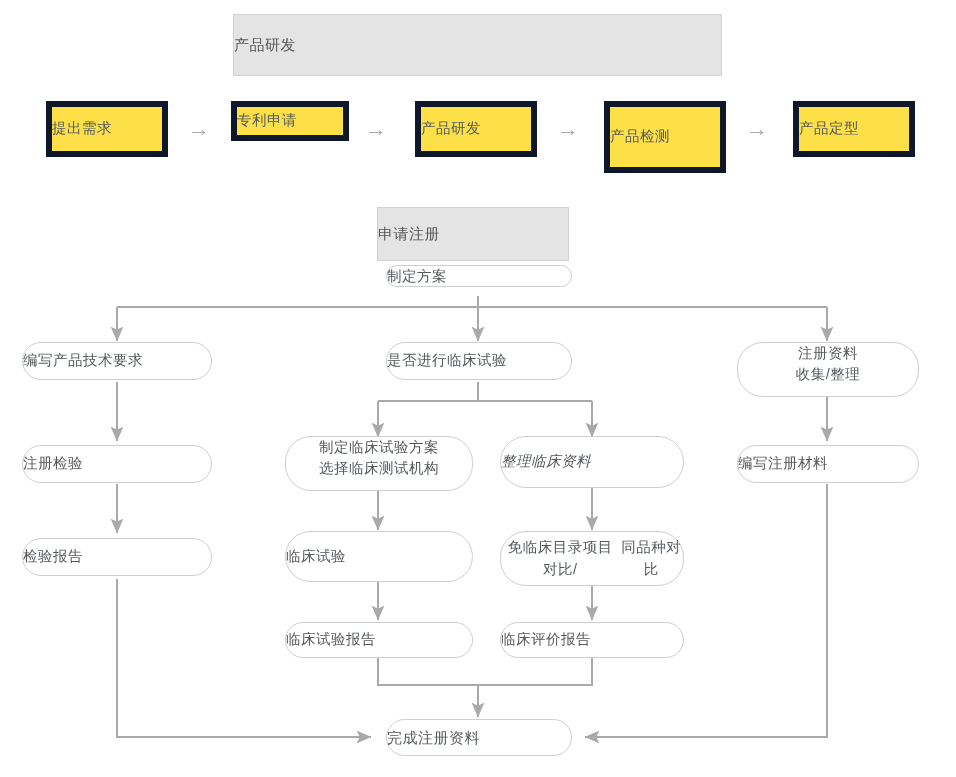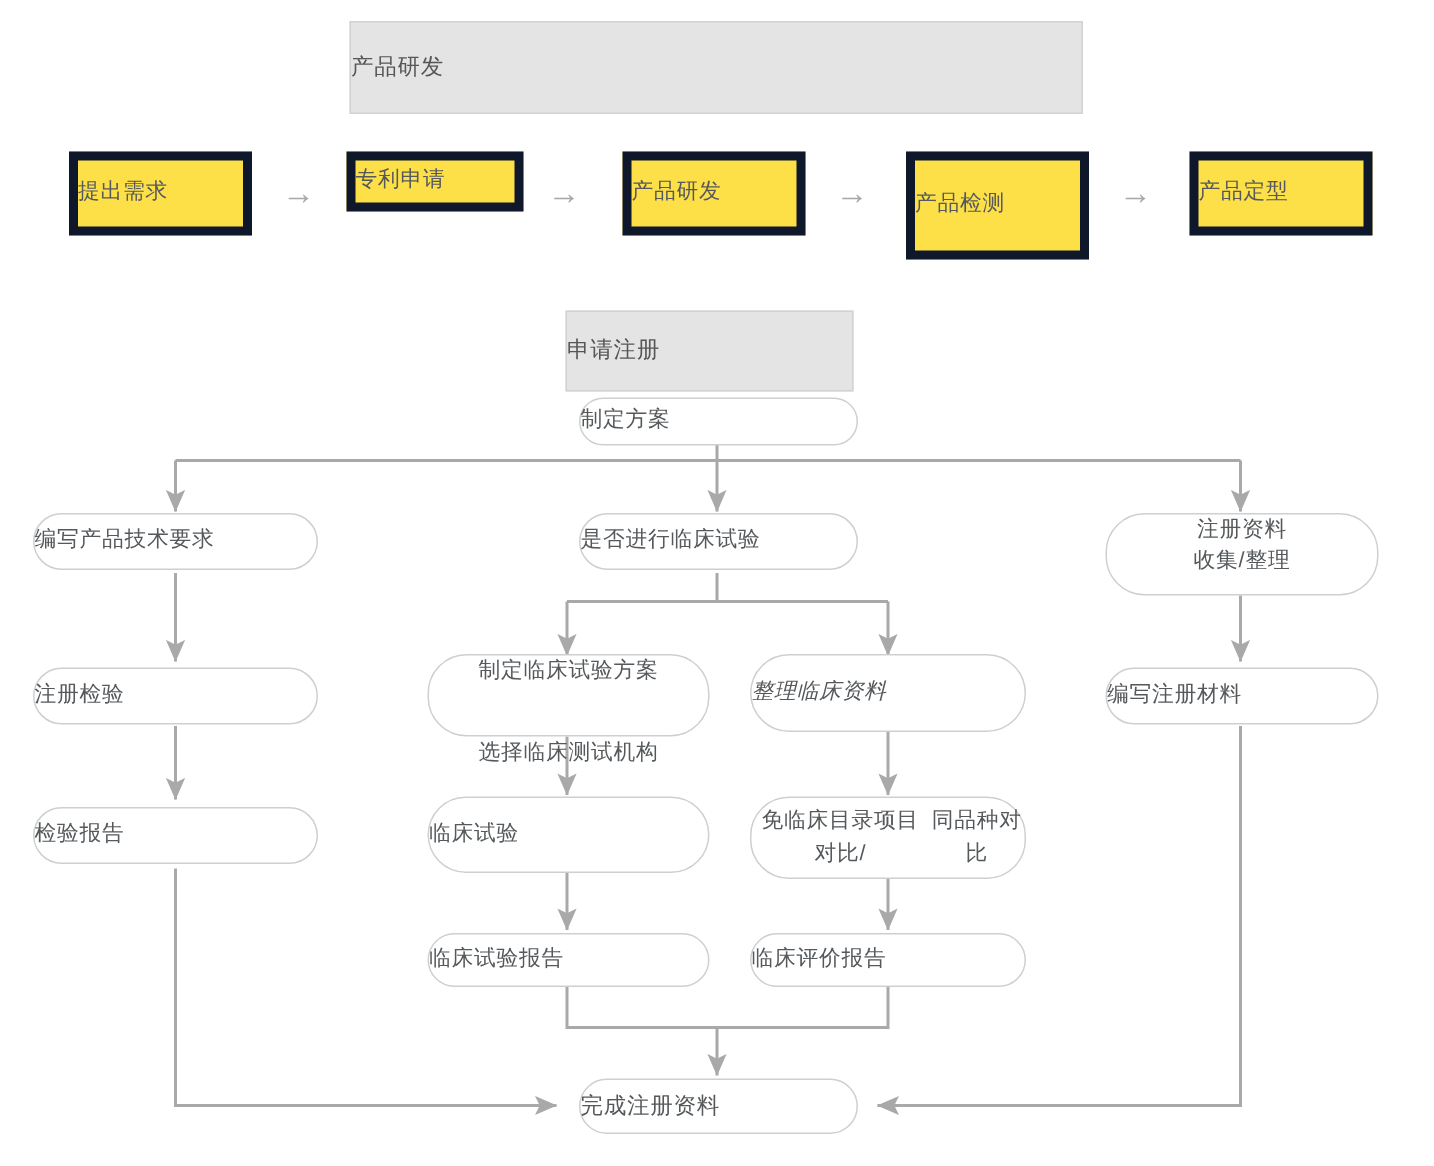--- a/index.html
+++ b/index.html
@@ -134,42 +134,42 @@
 
   <div class="node rect" style="left:604px; top:101px; width:122px; height:72px;">
     <span>产品检测</span>
   </div>
   <div class="arrow-glyph" style="left:733px; top:115px; width:48px; height:28px;">→</div>
 
   <div class="node rect" style="left:793px; top:101px; width:122px; height:56px;">
     <span>产品定型</span>
   </div>
 
-  <div class="node pill" style="left:386px; top:265px; width:186px; height:32px;">
+  <div class="node pill" style="left:386px; top:265px; width:186px; height:22px;">
     <span>制定方案</span>
   </div>
 
   <div class="node pill" style="left:22px; top:342px; width:190px; height:38px;">
     <span>编写产品技术要求</span>
   </div>
 
   <div class="node pill" style="left:386px; top:342px; width:186px; height:38px;">
     <span>是否进行临床试验</span>
   </div>
 
   <div class="node pill" style="left:737px; top:342px; width:182px; height:55px; flex-direction:column;">
     <span>注册资料</span>
     <span>收集/整理</span>
   </div>
 
   <div class="node pill" style="left:22px; top:445px; width:190px; height:38px;">
     <span>注册检验</span>
   </div>
 
-  <div class="node pill" style="left:285px; top:436px; width:188px; height:55px;  flex-direction:column;gap:34px;">
+  <div class="node pill" style="left:285px; top:436px; width:188px; height:55px;  flex-direction:column;">
     <span>制定临床试验方案</span>
     <span>选择临床测试机构</span>
   </div>
 
   <div class="node pill" style="left:500px; top:436px; width:184px; height:52px;font-style:italic;">
     <span>整理临床资料</span>
   </div>
 
   <div class="node pill" style="left:22px; top:538px; width:190px; height:38px;">
     <span>检验报告</span>

